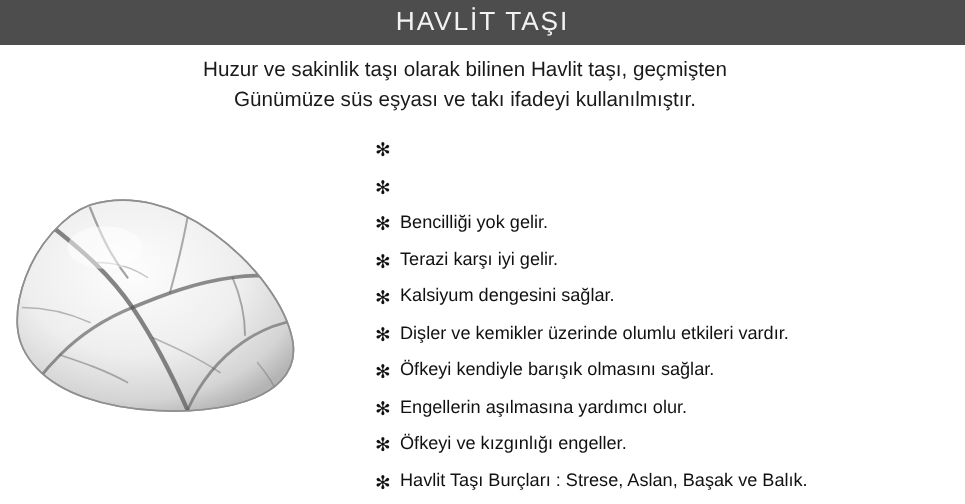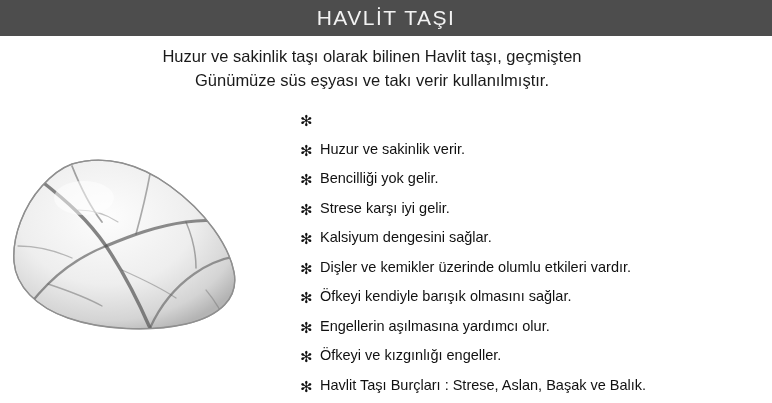--- a/index.html
+++ b/index.html
@@ -89,21 +89,21 @@
 <body>
 
 <div class="page">
 
   <div class="title-bar">
     <span class="title-text">HAVLİT TAŞI</span>
   </div>
 
   <div class="intro">
     <span class="line">Huzur ve sakinlik taşı olarak bilinen Havlit taşı, geçmişten</span>
-    <span class="line">Günümüze süs eşyası ve takı verir kullanılmıştır.</span>
+    <span class="line">Günümüze süs eşyası ve takı ifadeyi kullanılmıştır.</span>
   </div>
 
   <div class="stone-wrap">
     <svg width="245" height="190" viewBox="0 0 245 190">
       <defs>
         <radialGradient id="stoneGrad" cx="42%" cy="34%" r="72%">
           <stop offset="0%" stop-color="#fdfdfd"></stop>
           <stop offset="55%" stop-color="#eeeeee"></stop>
           <stop offset="85%" stop-color="#d4d4d4"></stop>
           <stop offset="100%" stop-color="#b4b4b4"></stop>
@@ -139,31 +139,30 @@
   </div>
 
   <div class="bullets">
 
     <div class="bullet-row">
       <span class="bullet-mark">✻</span>
     </div>
 
     <div class="bullet-row">
       <span class="bullet-mark">✻</span>
-      <span class="bullet-text">Huzur ve sakinlik verir.</span>
     </div>
 
     <div class="bullet-row">
       <span class="bullet-mark">✻</span>
       <span class="bullet-text">Bencilliği yok gelir.</span>
     </div>
 
     <div class="bullet-row">
       <span class="bullet-mark">✻</span>
-      <span class="bullet-text">Strese karşı iyi gelir.</span>
+      <span class="bullet-text">Terazi karşı iyi gelir.</span>
     </div>
 
     <div class="bullet-row">
       <span class="bullet-mark">✻</span>
       <span class="bullet-text">Kalsiyum dengesini sağlar.</span>
     </div>
 
     <div class="bullet-row">
       <span class="bullet-mark">✻</span>
       <span class="bullet-text">Dişler ve kemikler üzerinde olumlu etkileri vardır.</span>

